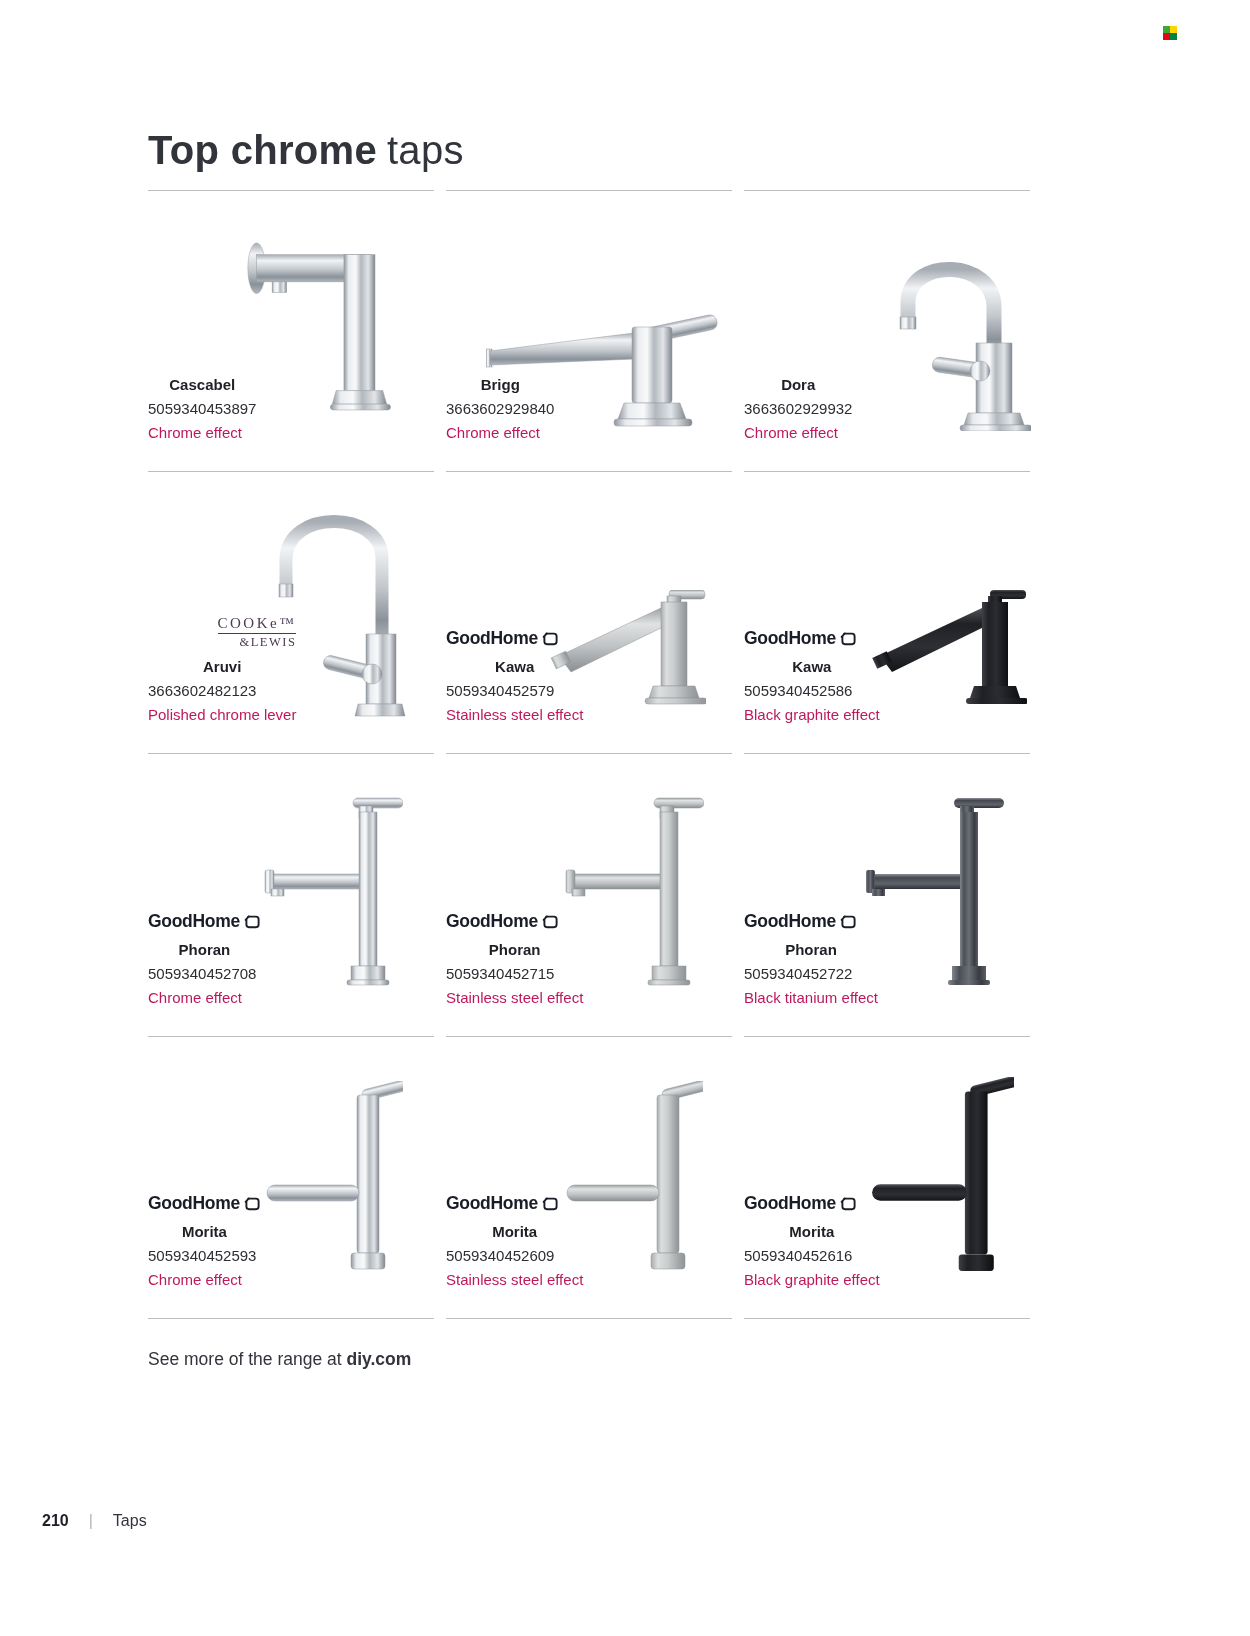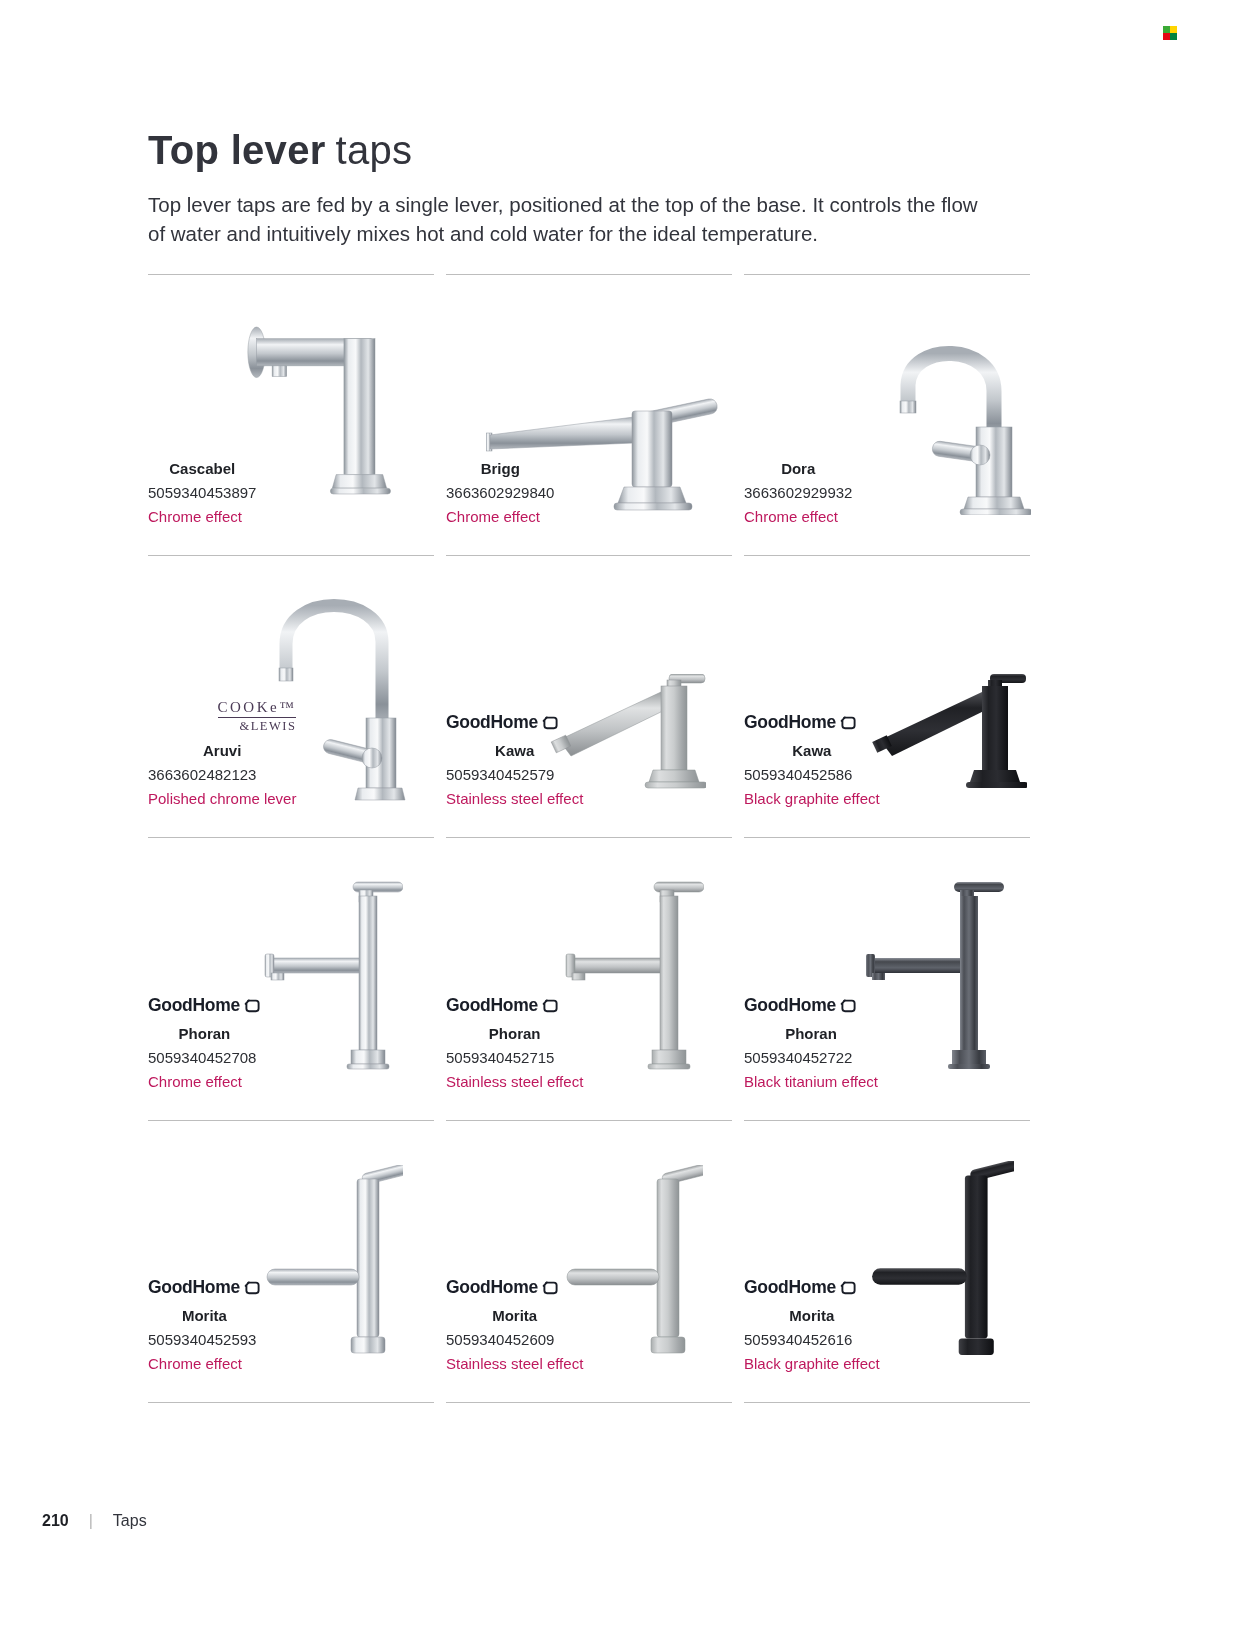--- a/index.html
+++ b/index.html
@@ -109,23 +109,22 @@
 
   <div class="corner-mark">
     <i class="cm1"></i>
       <i class="cm2"></i>
       <i class="cm3"></i>
       <i class="cm4"></i>
   </div>
 
   <div class="content">
 
-    <h1><span>Top lever</span><span class="light">taps</span></h1>
-
-    <p class="intro">Top lever taps are fed by a single lever, positioned at the top of the base. It controls the flow of water and intuitively mixes hot and cold water for the ideal temperature.</p>
+    <h1><span>Top chrome</span><span class="light">taps</span></h1>
+
 
     <div class="grid">
 
       <div class="cell r1">
         <svg class="tap" style="left:95px;top:46px" width="165" height="180" viewBox="0 0 170 185">
           <g stroke="#959ba2" stroke-width="0.5">
             <ellipse cx="14" cy="32" rx="9" ry="26" fill="url(#gch)"></ellipse>
             <rect x="14" y="18" width="118" height="28" fill="url(#gch)"></rect>
             <rect x="30" y="46" width="15" height="11" fill="url(#gcv)"></rect>
             <rect x="104" y="18" width="32" height="140" fill="url(#gcv)"></rect>
@@ -420,20 +419,21 @@
         </div>
       </div>
     </div>
 
     <div class="end-divider">
       <div></div>
       <div></div>
       <div></div>
     </div>
 
+    <p class="see-more"><span>See more of the range at </span><b>diy.com</b></p>
 
   </div>
 
   <div class="footer">
     <span class="pn">210</span>
     <span class="sep">|</span>
     <span class="sec">Taps</span>
   </div>
 
 </div>

